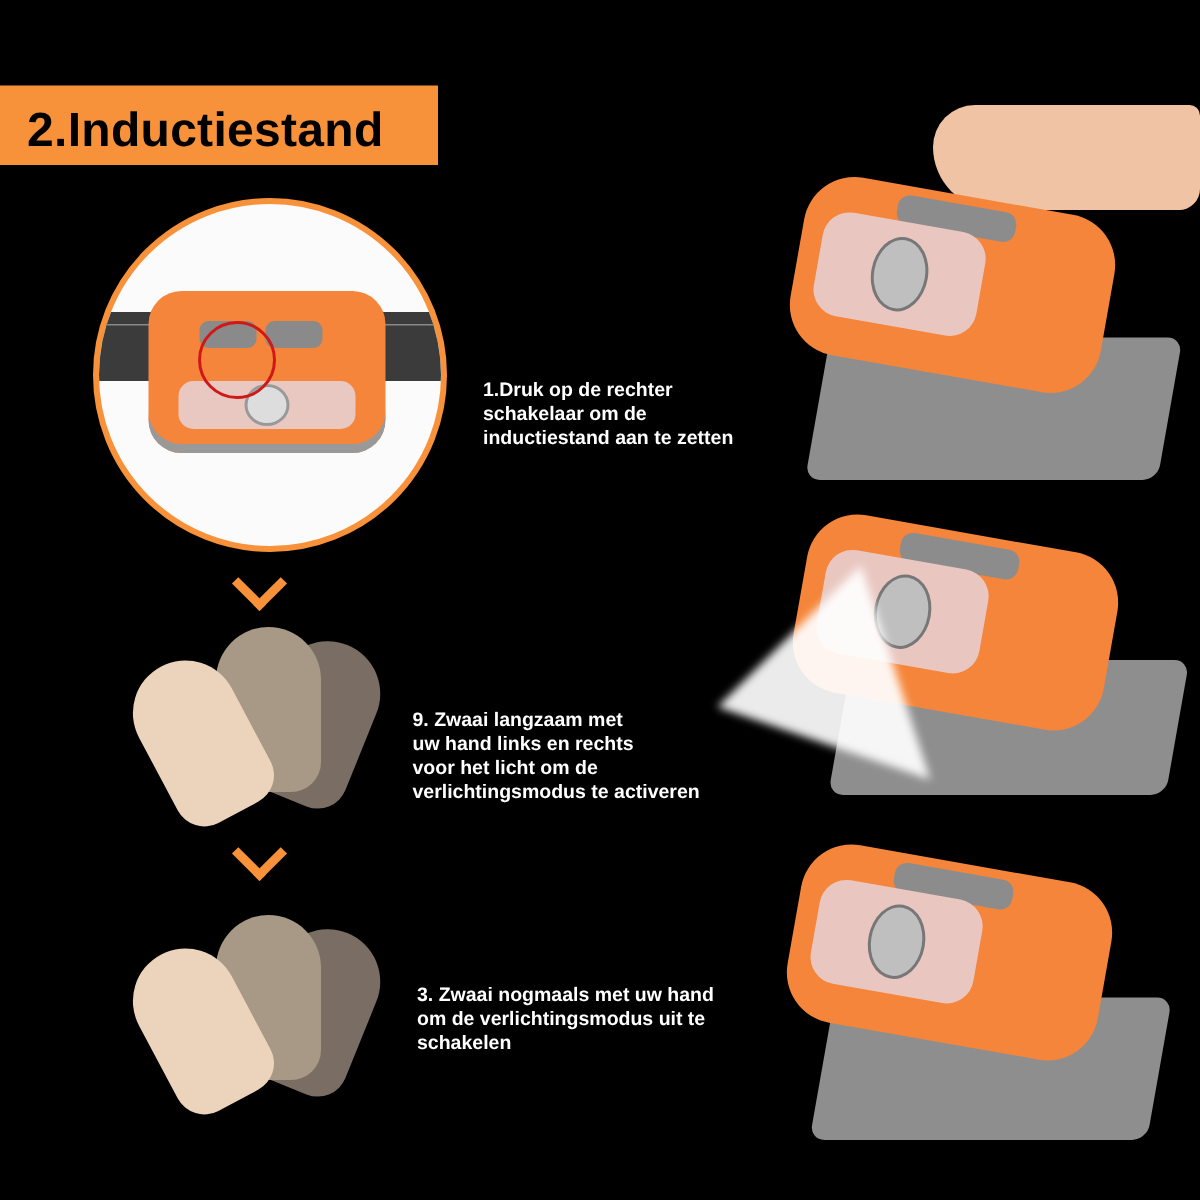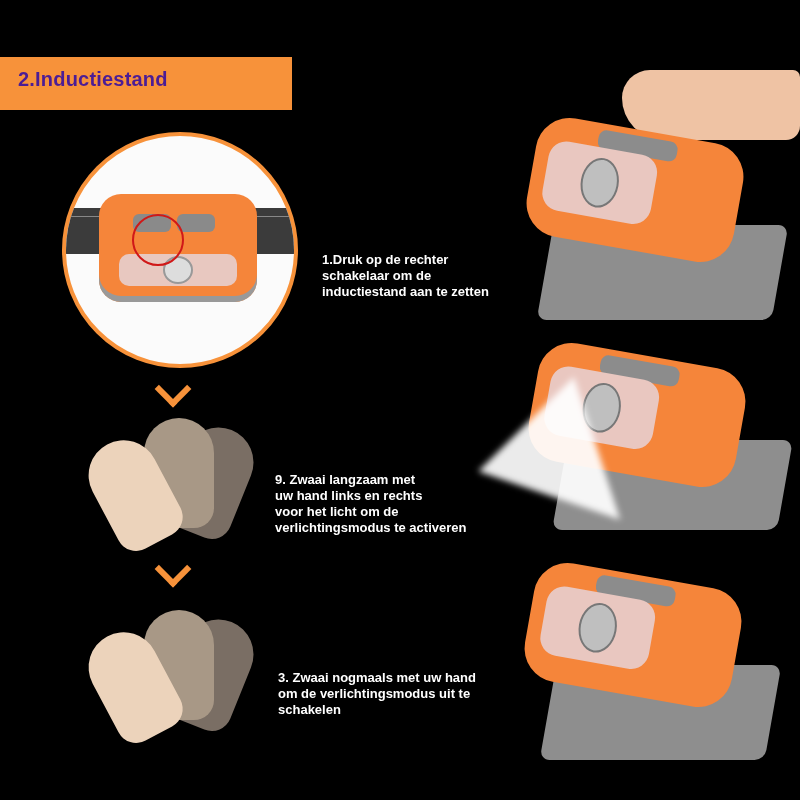--- a/index.html
+++ b/index.html
@@ -1,18 +1,18 @@
 <!DOCTYPE html>
 <html><head>
 <meta charset="utf-8">
 <style>
   html, body { margin:0; padding:0; }
   body { width:800px; height:800px; background:#000; position:relative; overflow:hidden; font-family:"Liberation Sans", sans-serif; }
   .banner { position:absolute; left:0; top:57px; width:292px; height:53px; background:#f7923a; }
-  .banner-title { position:absolute; left:18px; top:11px; color:#4c1d95; font-weight:bold; font-size:20px; letter-spacing:0.2px; }
+  .banner-title { position:absolute; left:18px; top:11px; color:#000000; font-weight:bold; font-size:32px; letter-spacing:0.2px; }
   .step-text { position:absolute; color:#fff; font-weight:bold; font-size:13px; line-height:16px; white-space:pre-line; }
   .circle { position:absolute; left:62px; top:132px; width:236px; height:236px; border-radius:50%; border:4px solid #f7923a; background:#fbfbfb; overflow:hidden; box-sizing:border-box; }
   .strap { position:absolute; left:-5px; top:72px; width:250px; height:46px; background:#3b3b3b; }
   .strap-stripe { position:absolute; left:0; top:8px; width:100%; height:1px; background:#888; }
   .lamp-small { position:absolute; left:33px; top:58px; width:158px; height:108px; border-radius:22px; background:#f5853a; box-shadow:0 -6px 0 #999 inset; }
   .btn-pad { position:absolute; top:20px; width:38px; height:18px; border-radius:6px; background:#8a8a8a; }
   .red-circle { position:absolute; left:66px; top:78px; width:48px; height:48px; border-radius:50%; border:2px solid #d01818; }
   .led-panel { position:absolute; left:20px; top:60px; width:118px; height:32px; border-radius:10px; background:#e8c8c0; }
   .led-center { position:absolute; left:44px; top:2px; width:30px; height:28px; border-radius:50%; background:#ddd; border:2px solid #999; box-sizing:border-box; }
   .chevron { position:absolute; width:20px; height:20px; border-right:6px solid #f7923a; border-bottom:6px solid #f7923a; transform:rotate(45deg); }
@@ -62,21 +62,21 @@
   <div class="hand" style="left:10px; top:20px; background:#ecd3bb; transform:rotate(-28deg);"></div>
 </div>
 
 <div class="step-text" style="left:322px; top:252px;">1.Druk op de rechter
 schakelaar om de
 inductiestand aan te zetten</div>
 <div class="step-text" style="left:275px; top:472px;">9. Zwaai langzaam met
 uw hand links en rechts
 voor het licht om de
 verlichtingsmodus te activeren</div>
-<div class="step-text" style="left:278px; top:670px;">3. Zwaai nogmaals met uw hand
+<div class="step-text" style="left:278px; top:655px;">3. Zwaai nogmaals met uw hand
 om de verlichtingsmodus uit te
 schakelen</div>
 
 <div class="finger-hand"></div>
 <div class="lamp-base" style="left:545px; top:225px; width:235px; height:95px; transform:skewX(-10deg);"></div>
 <div class="lamp-big" style="left:530px; top:130px; transform:rotate(10deg);">
   <div class="lamp-top"></div>
   <div class="lamp-window">
       <div class="lamp-lens"></div>
     </div>

